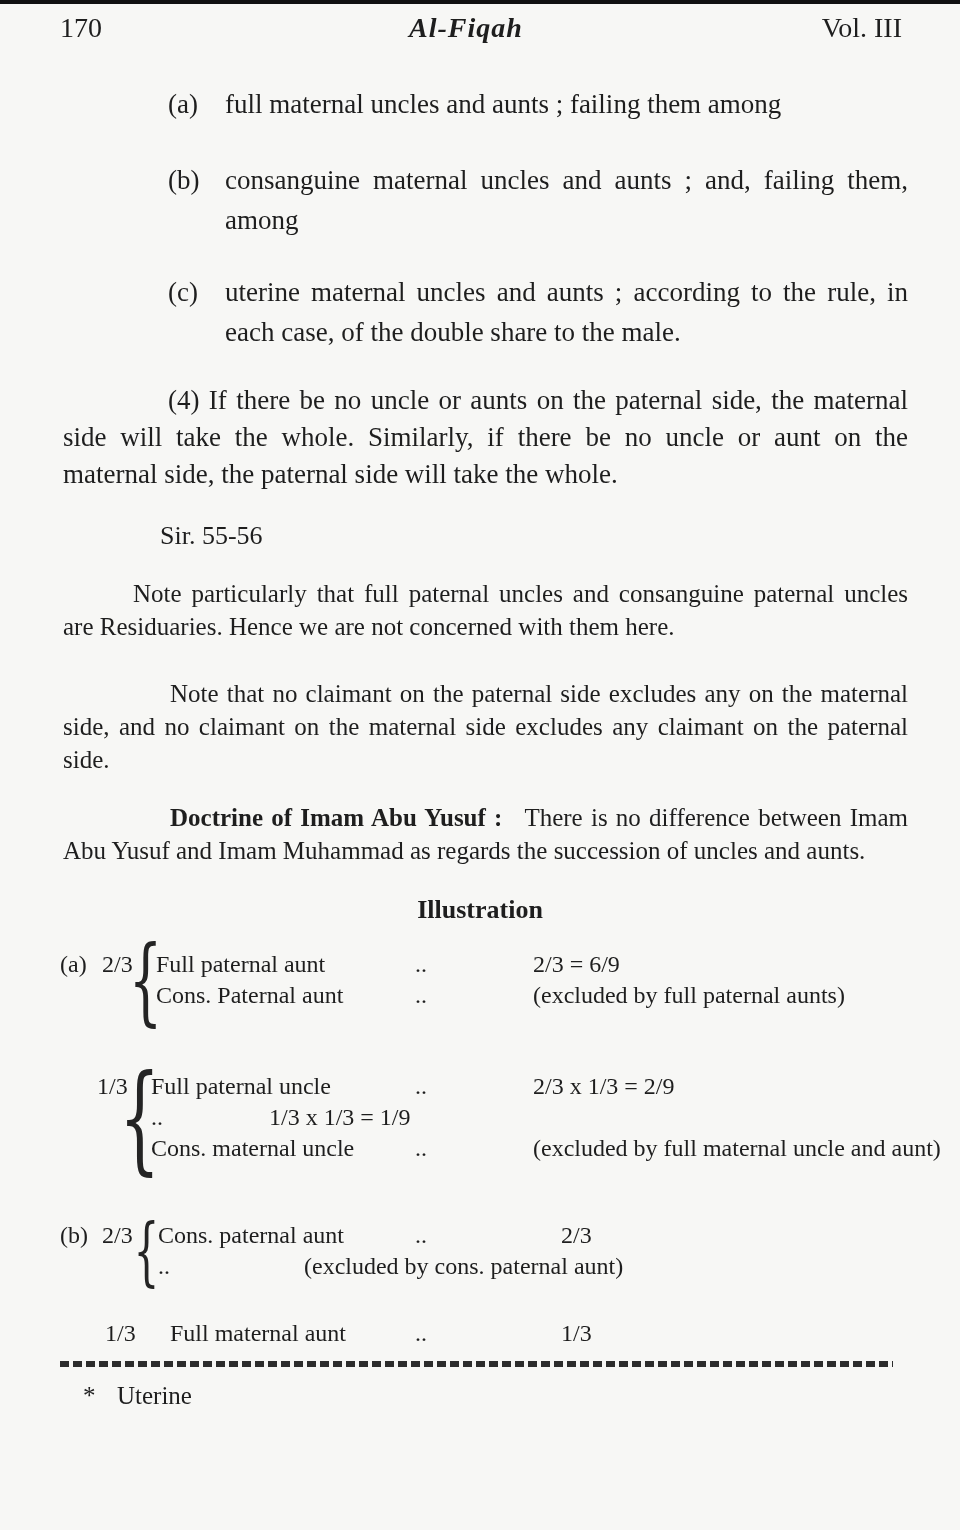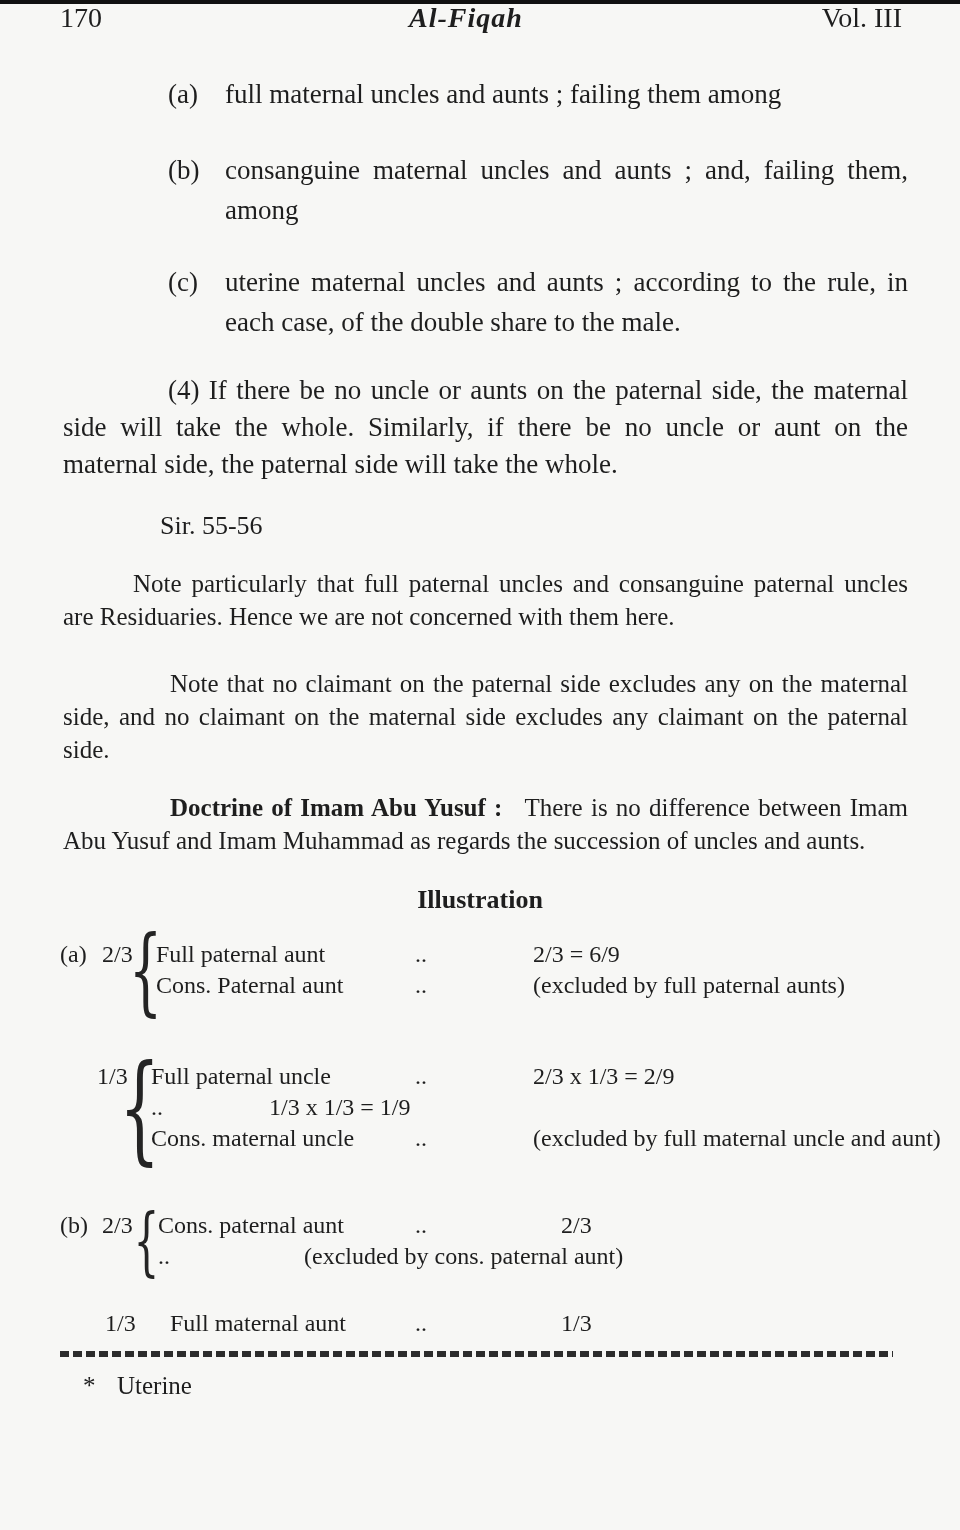--- a/index.html
+++ b/index.html
@@ -8,21 +8,21 @@
     width:960px;height:1530px;
     margin:0 auto;
     background:#f7f7f5;
     font-family:"Liberation Serif","DejaVu Serif",serif;
     color:#1e1e1e;
     overflow:hidden;
   }
   .topbar{position:absolute;top:0;left:0;width:960px;height:4px;background:#111;}
   .header{
     display:flex;justify-content:space-between;align-items:baseline;
-    padding:2px 58px 0 60px;
+    padding:12px 58px 0 60px;
     font-size:28px;line-height:32px;
   }
   .header .pgnum{width:120px;text-align:left;}
   .header .title{flex:1;text-align:center;font-style:italic;font-weight:600;letter-spacing:1px;}
   .header .vol{width:150px;text-align:right;}
 
   .list-item{
     position:relative;
     margin:0 52px 0 225px;
     font-size:27px;line-height:40px;

